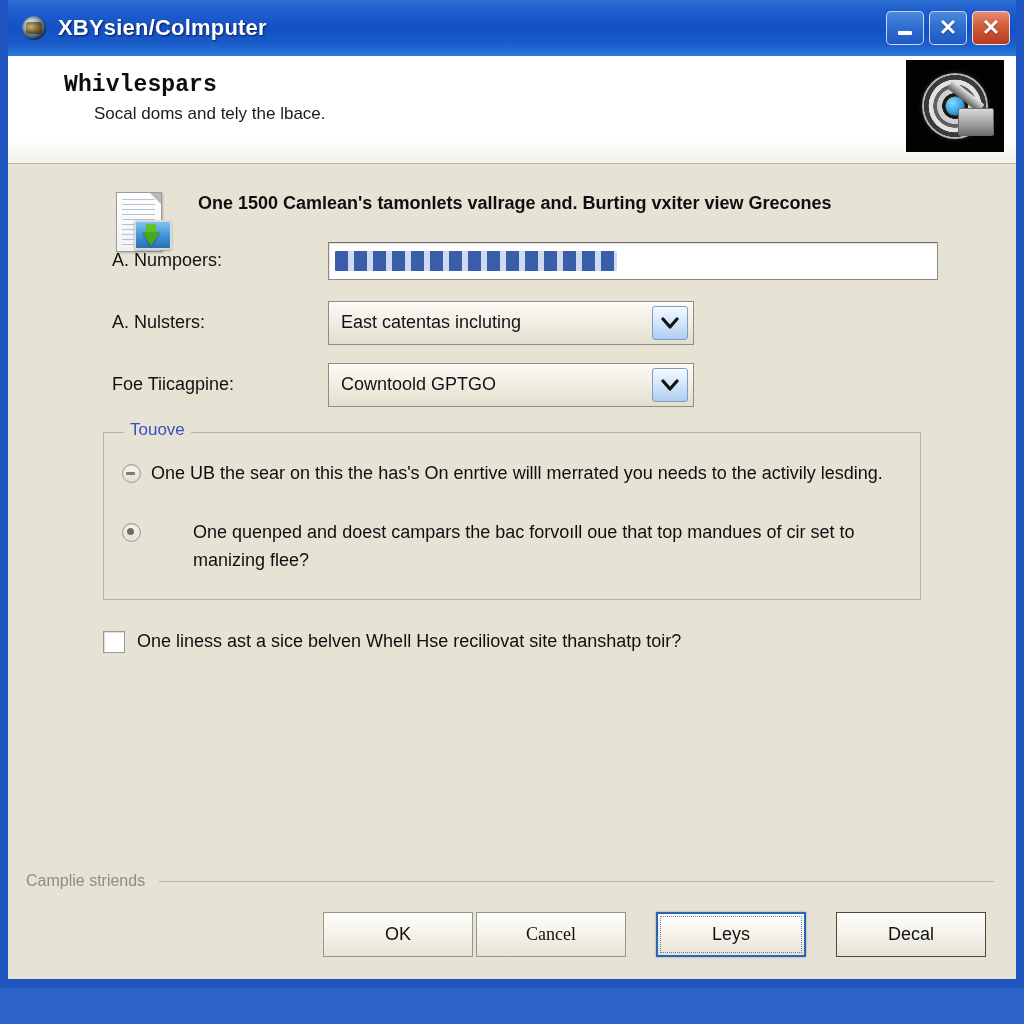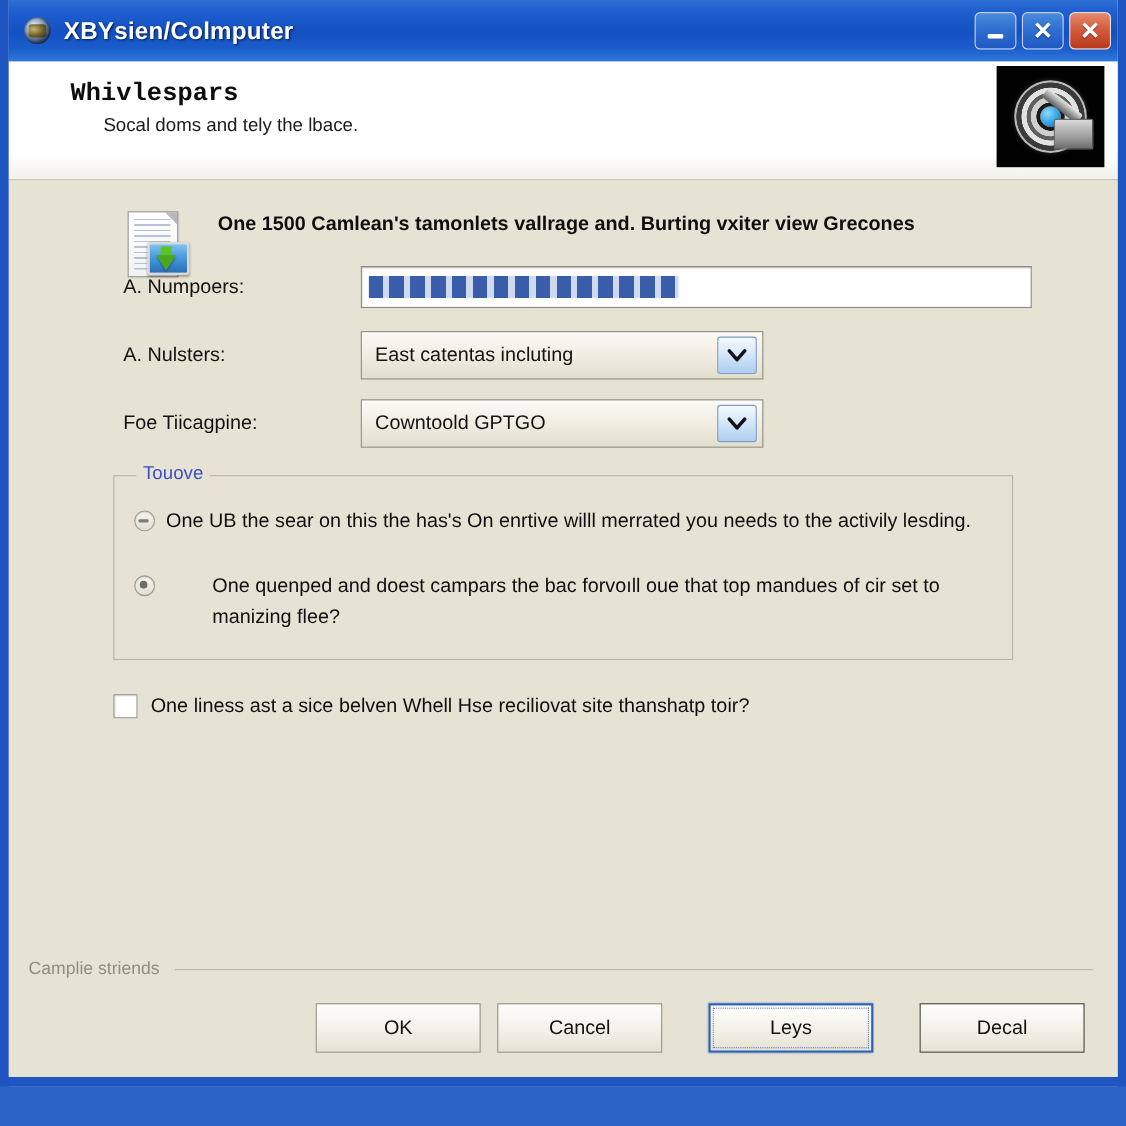--- a/index.html
+++ b/index.html
@@ -428,36 +428,36 @@
     flex: 1 1 auto;
     height: 1px;
     background: #b9b6a8;
     margin-left: 14px;
   }
   .buttons {
     display: flex;
     justify-content: flex-end;
     align-items: center;
     padding: 0 30px 22px 0;
-    gap: 16px;
+    gap: 4px;
   }
   .btn {
     width: 150px;
     height: 45px;
     box-sizing: border-box;
     background: linear-gradient(to bottom, #fdfdfb 0%, #f4f2ea 50%, #e6e2d4 100%);
     border: 1px solid #98958a;
     color: #111111;
     font-size: 18px;
     display: flex;
     align-items: center;
     justify-content: center;
     font-family: "Liberation Sans", sans-serif;
   }
-  .btn.adj { margin-left: -1px; }
+  .btn.adj { margin-left: -1px; font-family: Liberation Serif, serif; }
   .btn.gap { margin-left: 26px; }
   .btn.focused {
     border: 2px solid #2c62b8;
     outline: 1px dotted #5b7fb5;
     outline-offset: -5px;
     box-shadow: 0 0 2px rgba(44,98,184,.55);
   }
   .btn.dark { border-color: #4a4840; }
 </style>
 </head>

